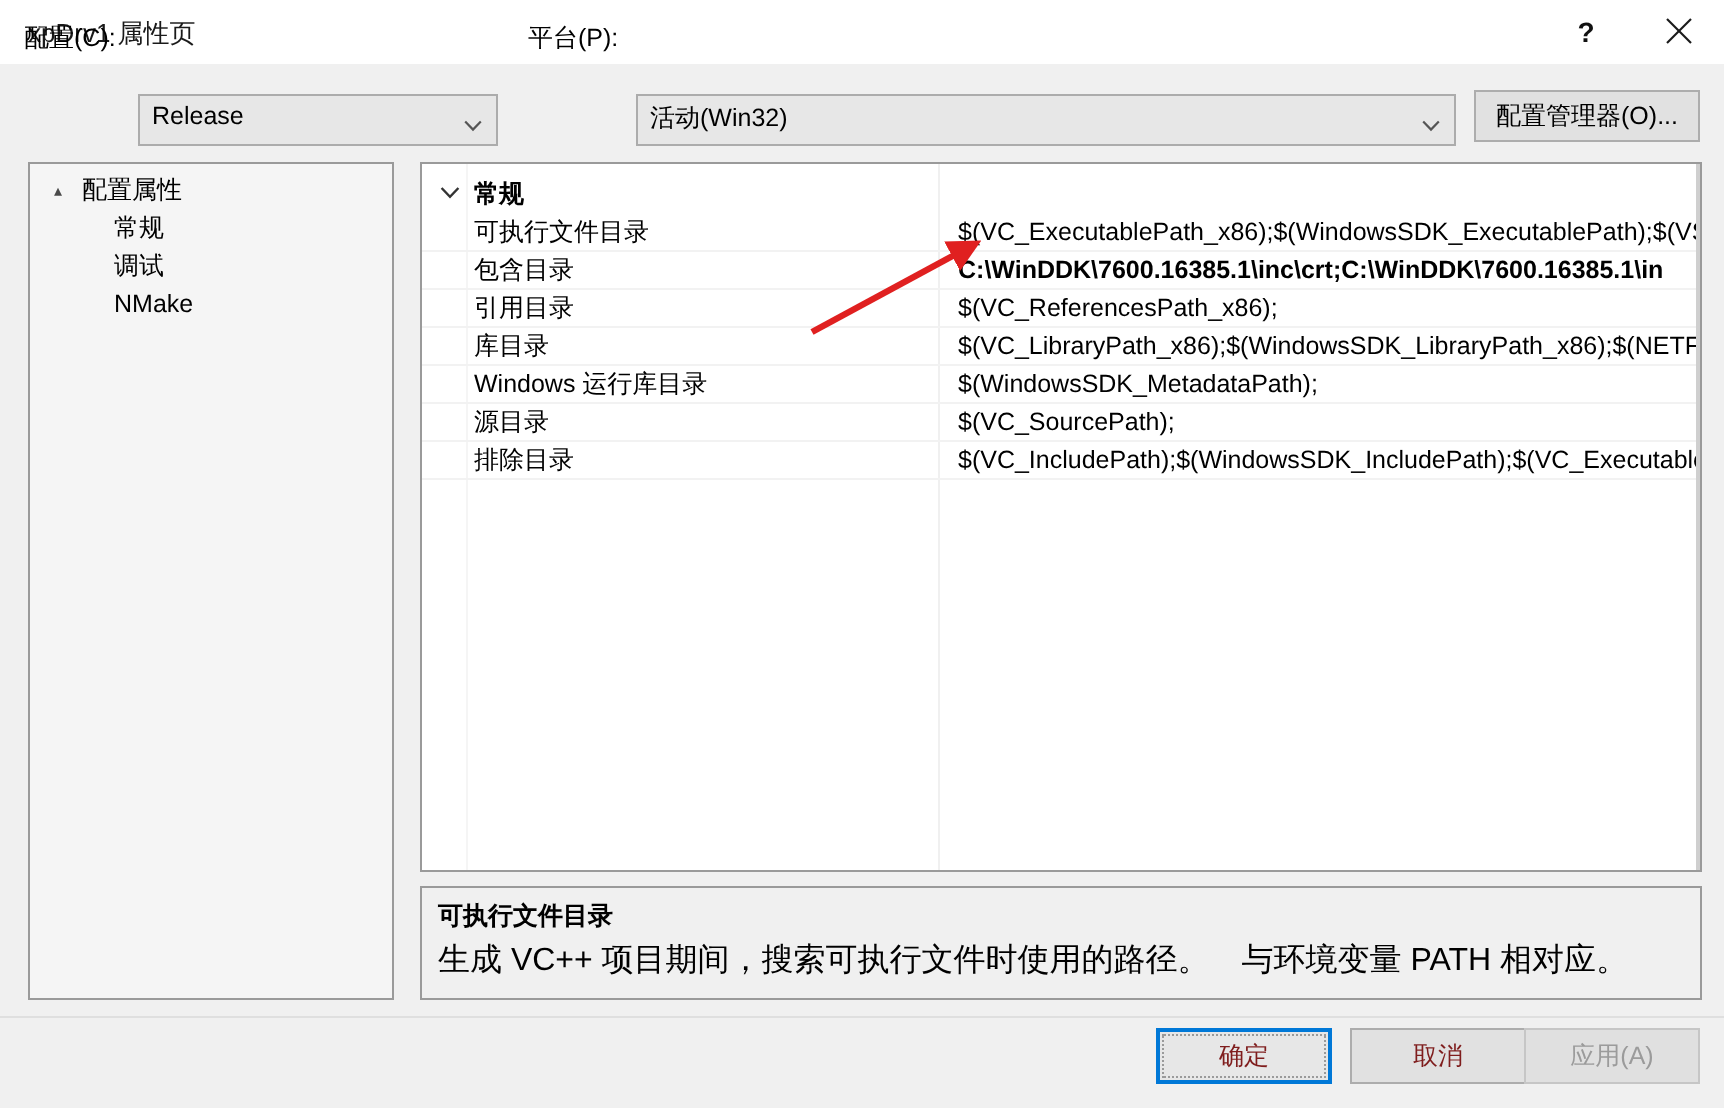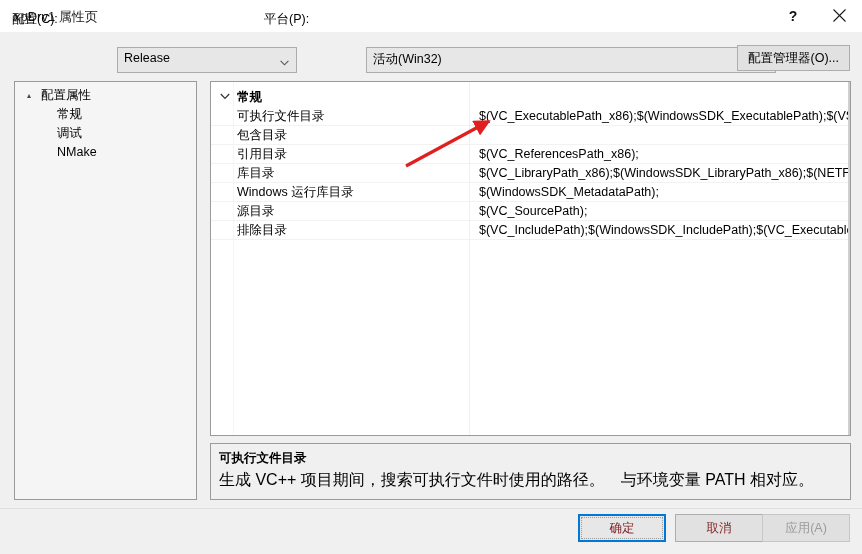--- a/index.html
+++ b/index.html
@@ -67,21 +67,20 @@
   .lbl-config   { left: 12px;  top: 11px; }
   .lbl-platform { left: 264px; top: 11px; }
 
   .combo {
     position: absolute;
     height: 26px;
     background: #e7e7e7;
     border: 1px solid #acacac;
     box-sizing: border-box;
     cursor: default;
-    margin-left: 48px;
   }
   .combo .cv {
     position: absolute;
     left: 6px; top: 3px;
     font-size: 12.5px;
     color: #000;
     white-space: nowrap;
     overflow: hidden;
   }
   .combo .chev {
@@ -378,20 +377,21 @@
         </span>
         <span class="glabel">常规</span>
       </div>
       <div id="grid-host">
           <div class="prow">
             <div class="pname">可执行文件目录</div>
             <div class="pval">$(VC_ExecutablePath_x86);$(WindowsSDK_ExecutablePath);$(VS_</div>
           </div>
           <div class="prow">
             <div class="pname">包含目录</div>
+            <div class="pval bold">C:\WinDDK\7600.16385.1\inc\crt;C:\WinDDK\7600.16385.1\in</div>
           </div>
           <div class="prow">
             <div class="pname">引用目录</div>
             <div class="pval">$(VC_ReferencesPath_x86);</div>
           </div>
           <div class="prow">
             <div class="pname">库目录</div>
             <div class="pval">$(VC_LibraryPath_x86);$(WindowsSDK_LibraryPath_x86);$(NETFX</div>
           </div>
           <div class="prow">

